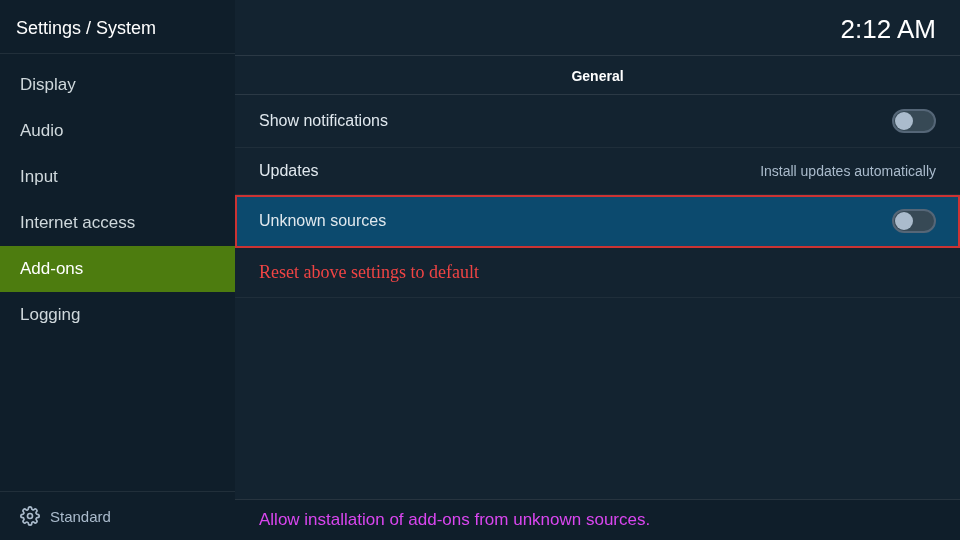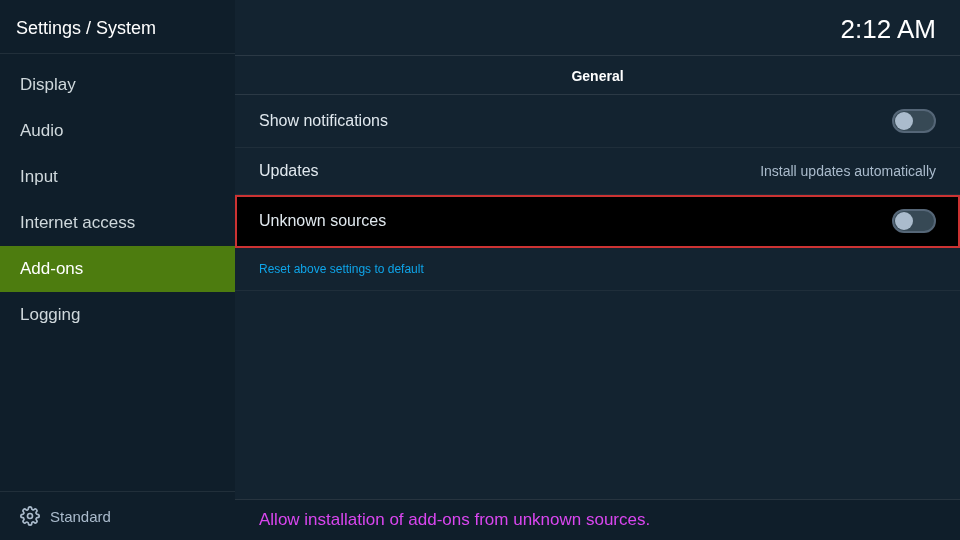--- a/index.html
+++ b/index.html
@@ -112,21 +112,21 @@
     .setting-row {
       display: flex;
       align-items: center;
       justify-content: space-between;
       padding: 14px 24px;
       border-bottom: 1px solid rgba(255,255,255,0.05);
       cursor: pointer;
     }
 
     .setting-row.highlighted {
-      background: #000000;
+      background: #0c4a6e;
       outline: 2px solid #cc3333;
       outline-offset: -2px;
     }
 
     .setting-label {
       font-size: 16px;
       color: #e0e8ee;
     }
 
     .setting-value {
@@ -164,22 +164,23 @@
 
     .reset-row {
       display: flex;
       align-items: center;
       padding: 14px 24px;
       border-bottom: 1px solid rgba(255,255,255,0.05);
       cursor: pointer;
     }
 
     .reset-label {
-      font-size: 12px;
-      color: #0ea5e9;
+      font-size: 18px;
+      color: #ef4444;
+      font-family: Liberation Serif, serif;
     }
 
     .status-bar {
       padding: 10px 24px;
       background: #0f1e2a;
       border-top: 1px solid rgba(255,255,255,0.1);
     }
 
     .status-text {
       font-size: 17px;

